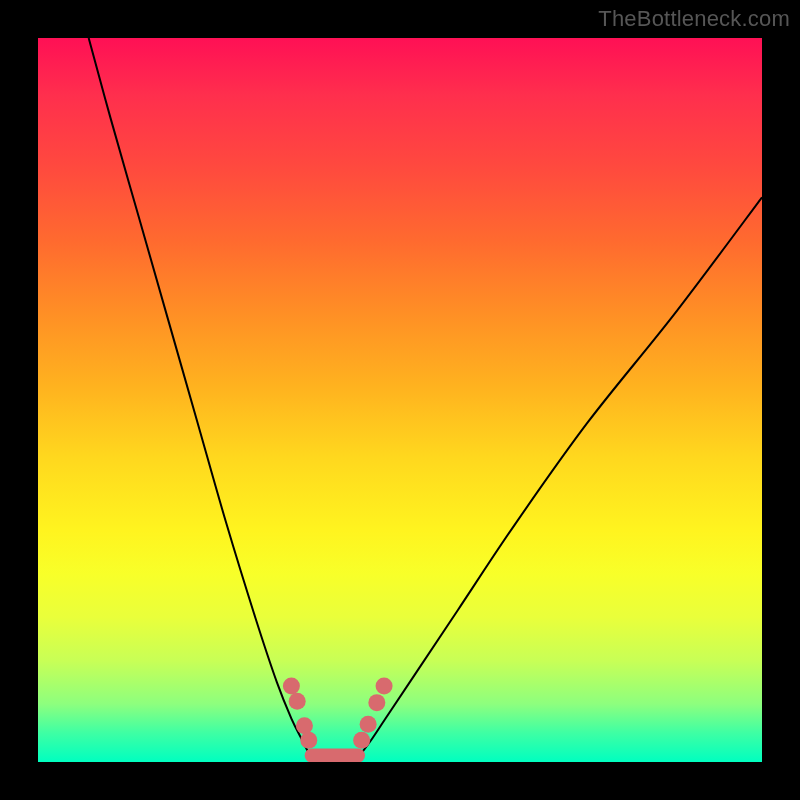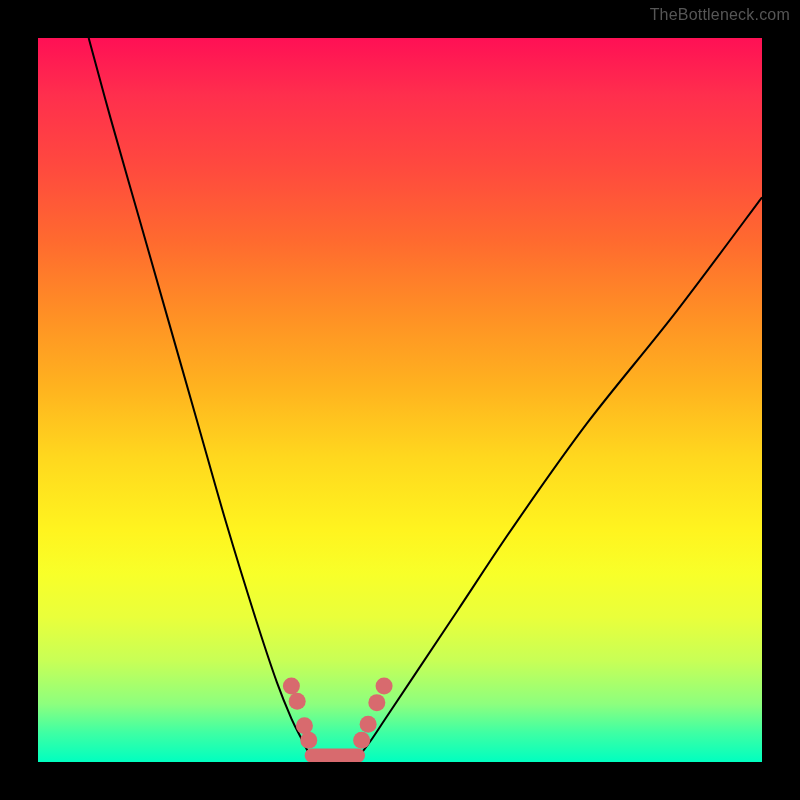--- a/index.html
+++ b/index.html
@@ -15,21 +15,21 @@
     position: relative;
     width: 800px;
     height: 800px;
     background: #000;
   }
   .watermark {
     position: absolute;
     top: 6px;
     right: 10px;
     color: #565656;
-    font-size: 16px;
+    font-size: 22px;
     font-weight: 400;
     letter-spacing: 0.2px;
     z-index: 10;
     user-select: none;
   }
   .plot {
     position: absolute;
     left: 38px;
     top: 38px;
     width: 724px;

